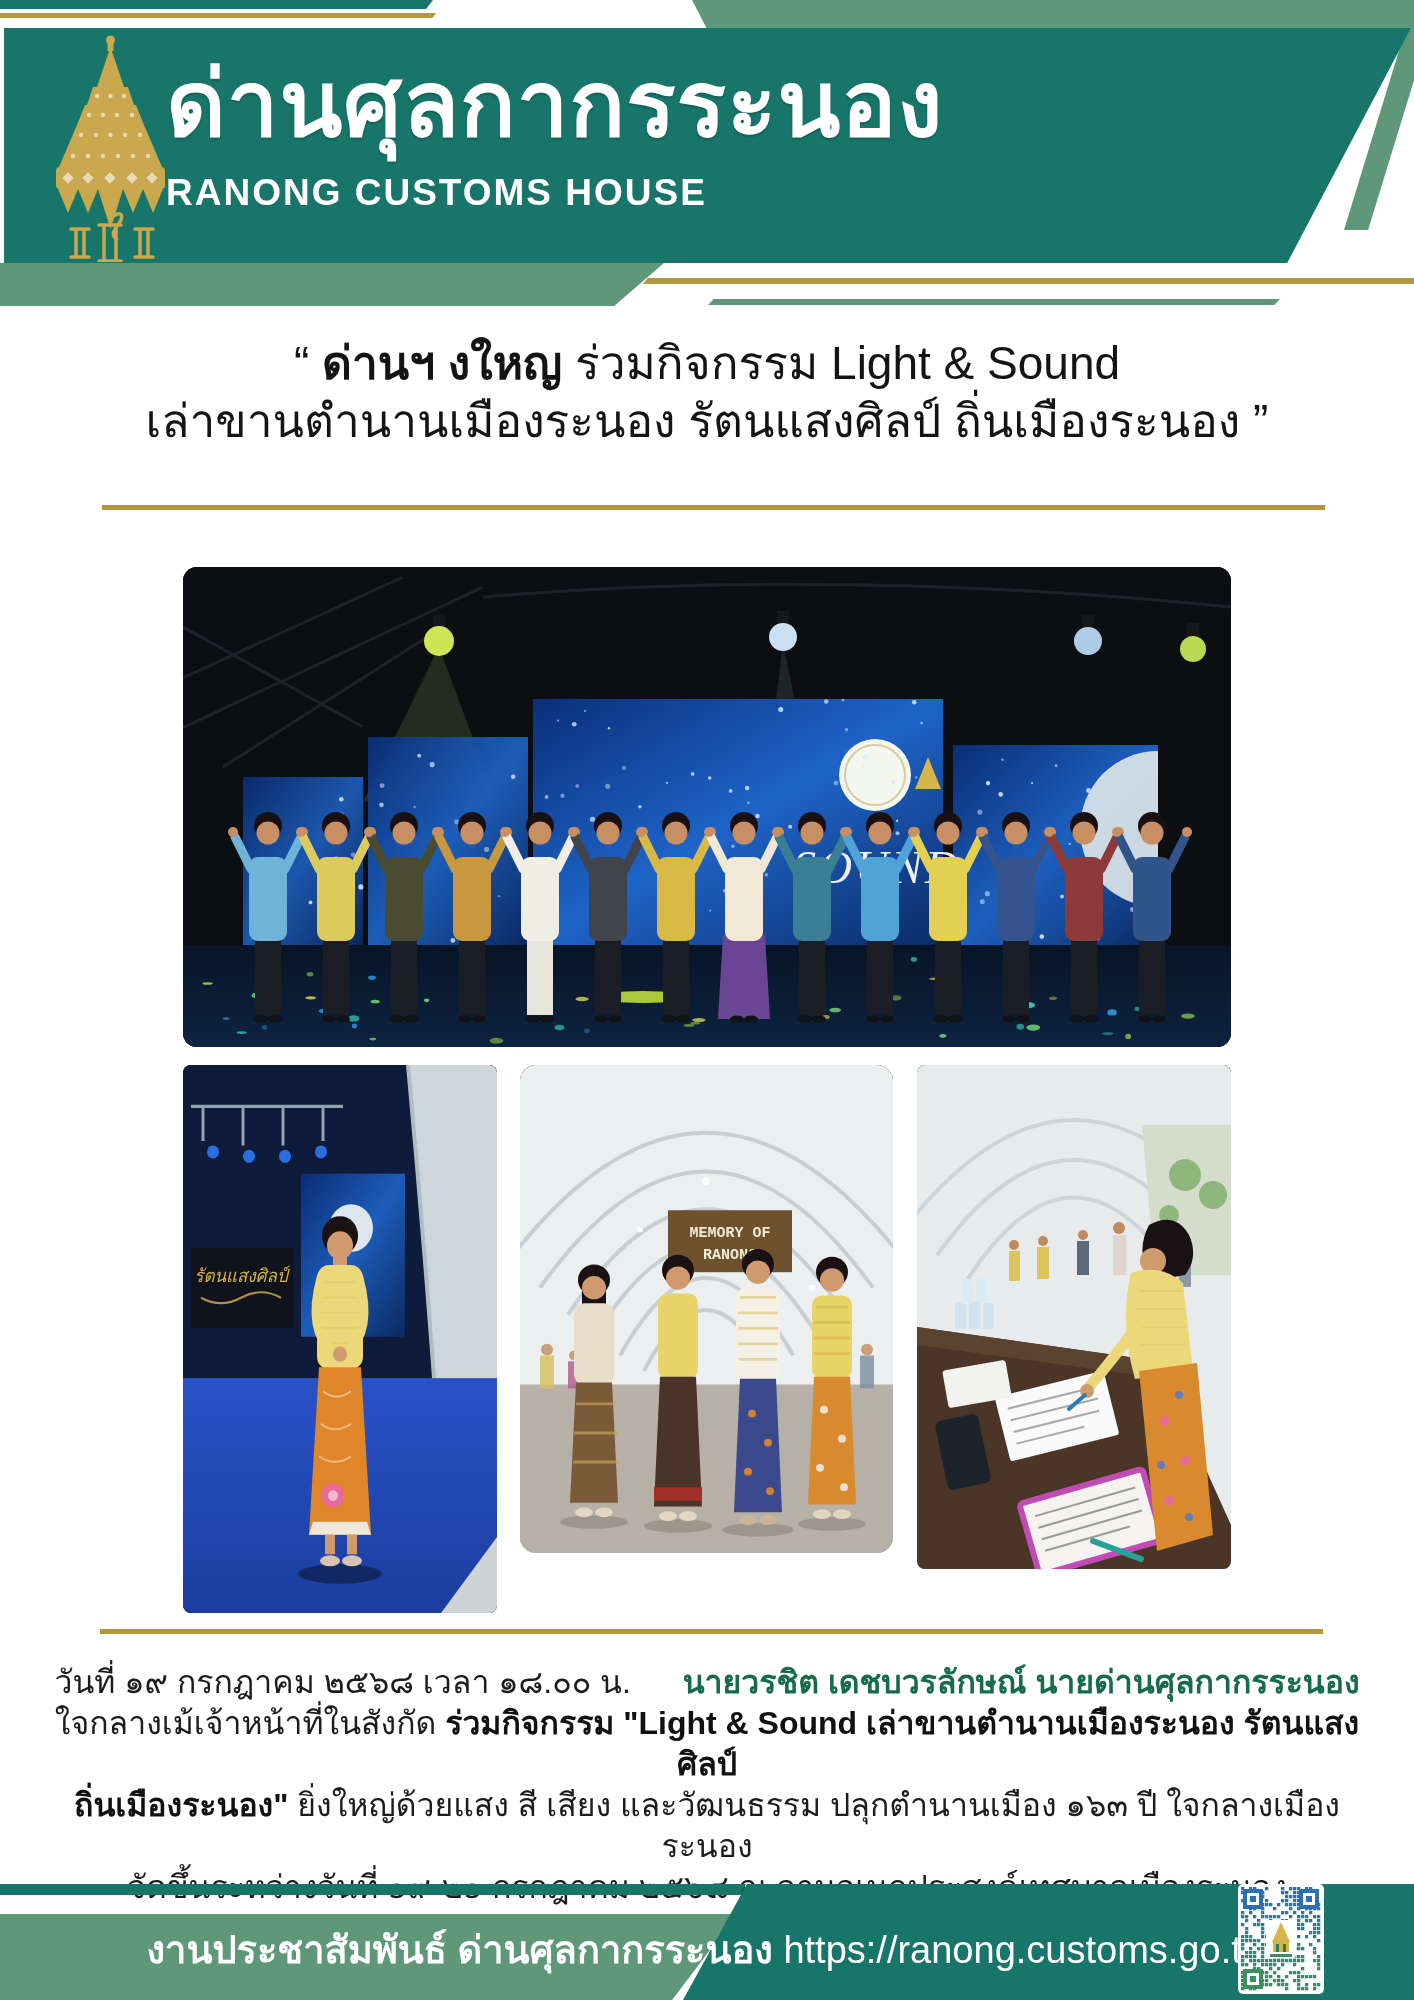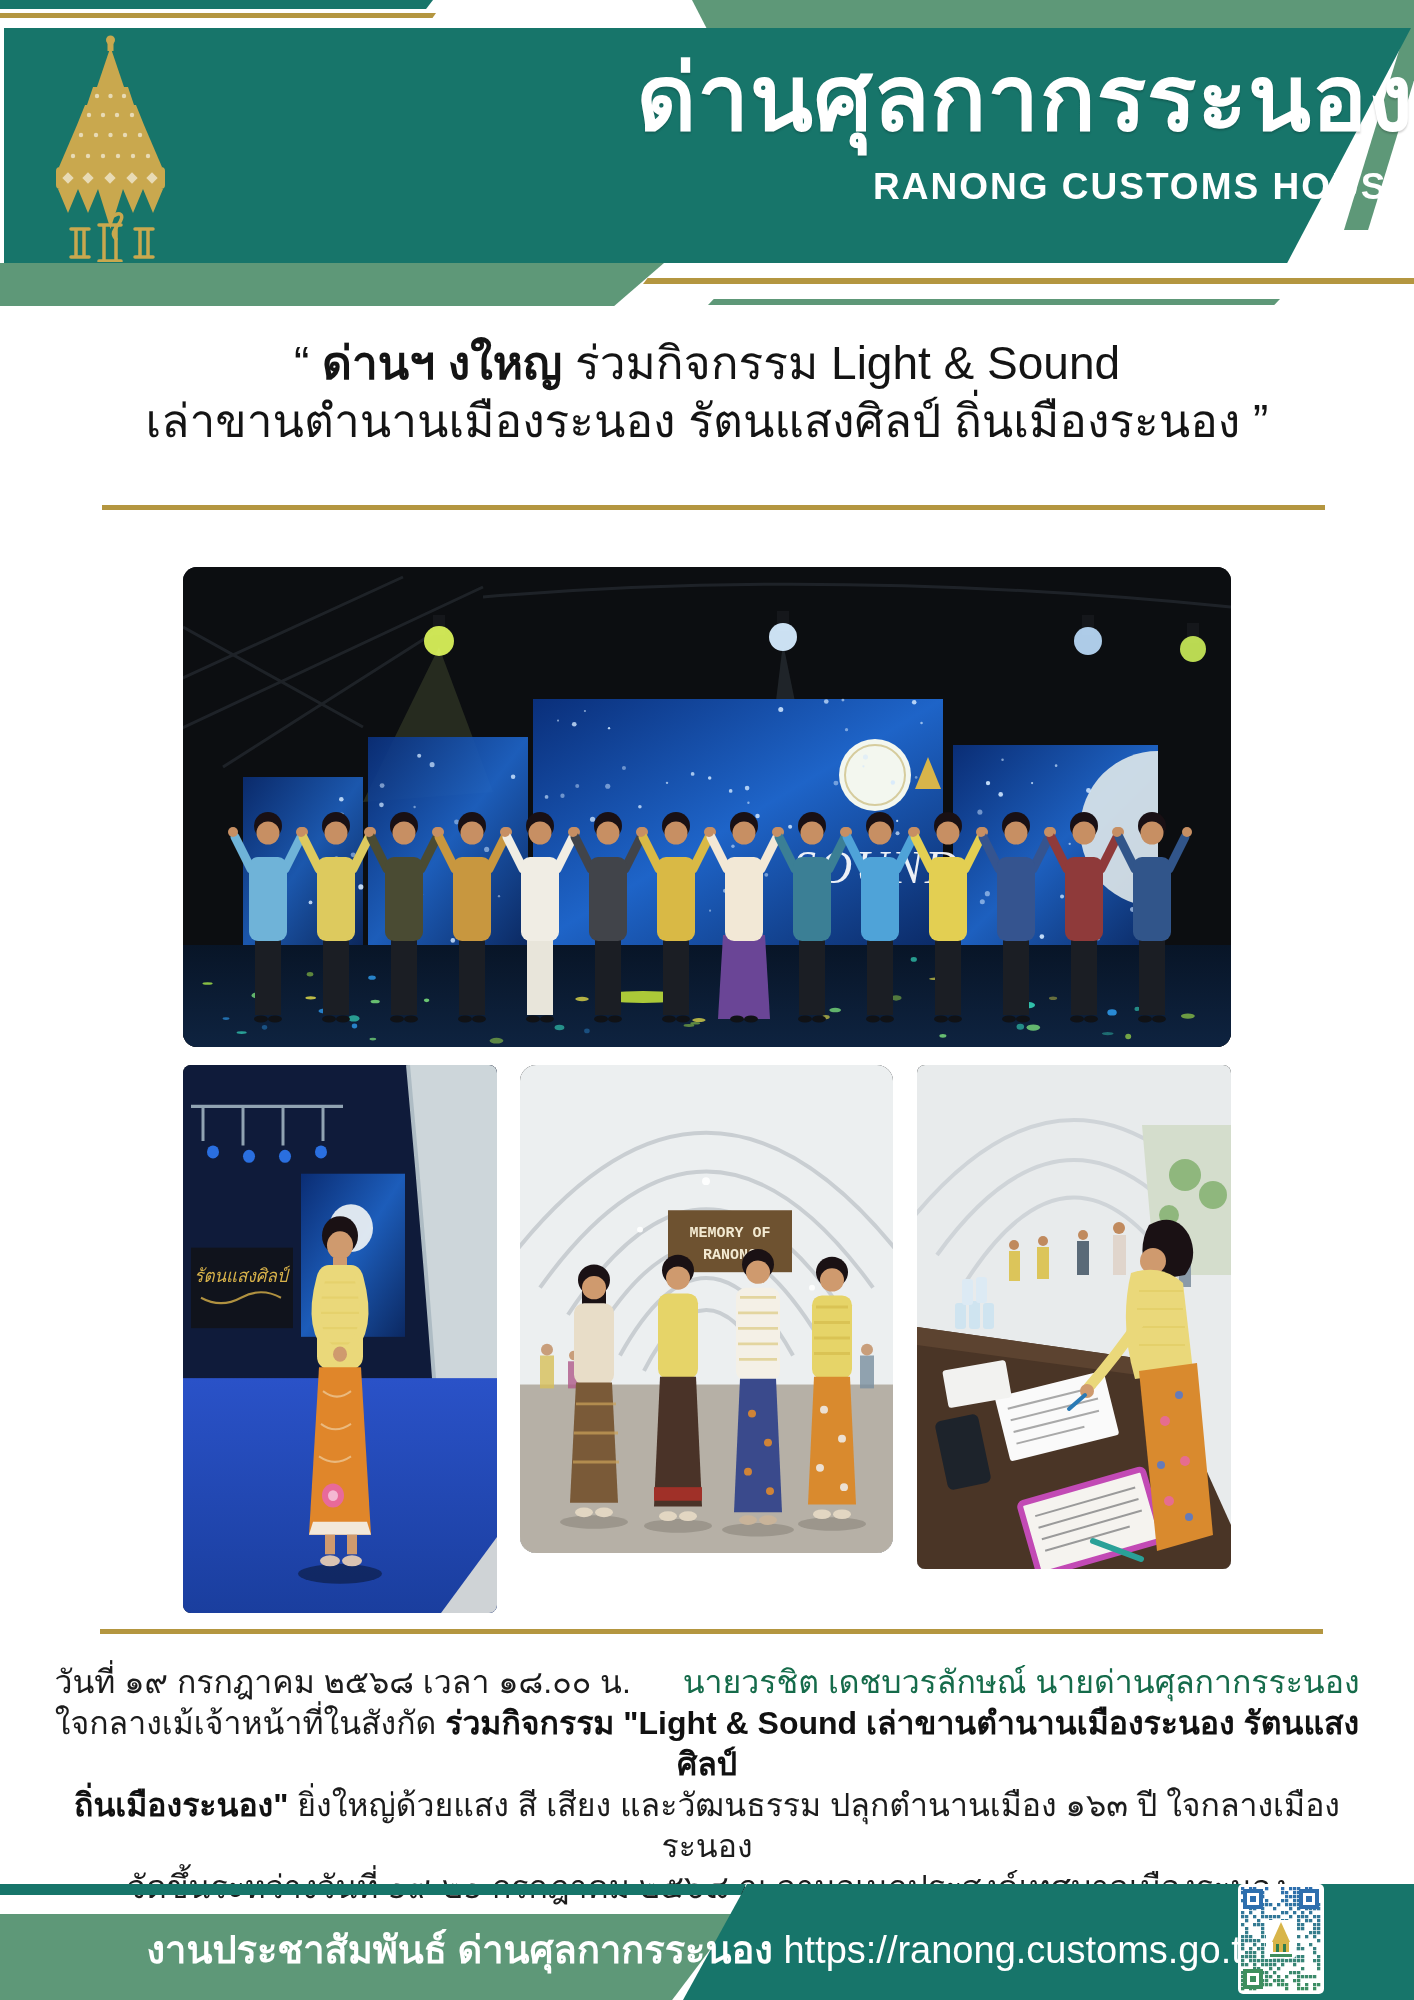--- a/index.html
+++ b/index.html
@@ -16,21 +16,21 @@
   #gold-line-top{left:0;top:13px;width:436px;height:5px;clip-path:polygon(0 0,100% 0,99.2% 100%,0 100%);}
   #sage-top{left:692px;top:0;width:722px;height:28px;clip-path:polygon(0 0,100% 0,100% 100%,2% 100%);}
   #sage-wedge{left:1344px;top:28px;width:86px;height:202px;clip-path:polygon(72% 0,100% 0,28% 100%,0 100%);}
   #banner{left:4px;top:28px;width:1407px;height:235px;clip-path:polygon(0 0,100% 0,91.2% 100%,0 100%);}
   #sage-bottom-left{left:0;top:263px;width:664px;height:43px;clip-path:polygon(0 0,100% 0,92.5% 100%,0 100%);}
   #gold-line-right{left:643px;top:278px;width:771px;height:6px;clip-path:polygon(0.6% 0,100% 0,100% 100%,0 100%);}
   #sage-line{left:708px;top:299px;width:572px;height:6px;clip-path:polygon(1% 0,100% 0,99% 100%,0 100%);}
 
   #emblem-box{left:52px;top:33px;width:117px;height:229px;}
 
-  #header-text{left:166px;top:36px;width:1248px;text-align:right;color:#ffffff;}
+  #header-text{left:166px;top:42px;width:1248px;text-align:left;color:#ffffff;}
   #header-title{font-size:92px;font-weight:700;line-height:124px;letter-spacing:1px;
                 text-shadow:0 2px 2px rgba(0,0,0,0.18);}
   #header-subtitle{font-size:37px;font-weight:700;letter-spacing:2px;line-height:46px;margin-top:4px;}
 
   
   #quote{left:0;top:334px;width:1414px;text-align:center;color:#141414;
          font-size:46px;line-height:58px;font-weight:500;}
   #quote b{font-weight:800;}
 
   
@@ -40,21 +40,21 @@
   #photo-main{left:183px;top:567px;width:1048px;height:480px;border-radius:14px;}
   #photo-1{left:183px;top:1065px;width:314px;height:548px;border-radius:8px;}
   #photo-2{left:520px;top:1065px;width:373px;height:488px;border-radius:16px;font-family:Liberation Mono, monospace;}
   #photo-3{left:917px;top:1065px;width:314px;height:504px;border-radius:8px;}
   .photo svg{display:block;width:100%;height:100%;}
 
   
   #body-text{left:40px;top:1662px;width:1334px;text-align:center;color:#1c1c1c;
              font-size:32px;line-height:41px;font-weight:500;}
   #body-text .bold{font-weight:800;color:#111111;}
-  #body-text .green{font-weight:400;color:#156b4a;margin-left:43px;}
+  #body-text .green{font-weight:700;color:#156b4a;margin-left:43px;}
 
   
   #footer-strip{left:0;top:1884px;width:746px;height:11px;clip-path:polygon(0 0,100% 0,99.3% 100%,0 100%);}
   #footer-sage{left:0;top:1914px;width:737px;height:86px;clip-path:polygon(0 0,100% 0,91.2% 100%,0 100%);}
   #footer-teal{left:683px;top:1884px;width:731px;height:116px;clip-path:polygon(8.75% 0,100% 0,100% 100%,0 100%);}
   #footer-text{left:90px;top:1926px;width:1240px;text-align:center;color:#ffffff;
                font-size:38px;line-height:48px;font-weight:600;}
   #footer-text a{color:#ffffff;text-decoration:none;font-weight:500;}
   #qr-box{left:1238px;top:1884px;width:86px;height:110px;}
   #qr-box svg{display:block;width:100%;height:100%;}

